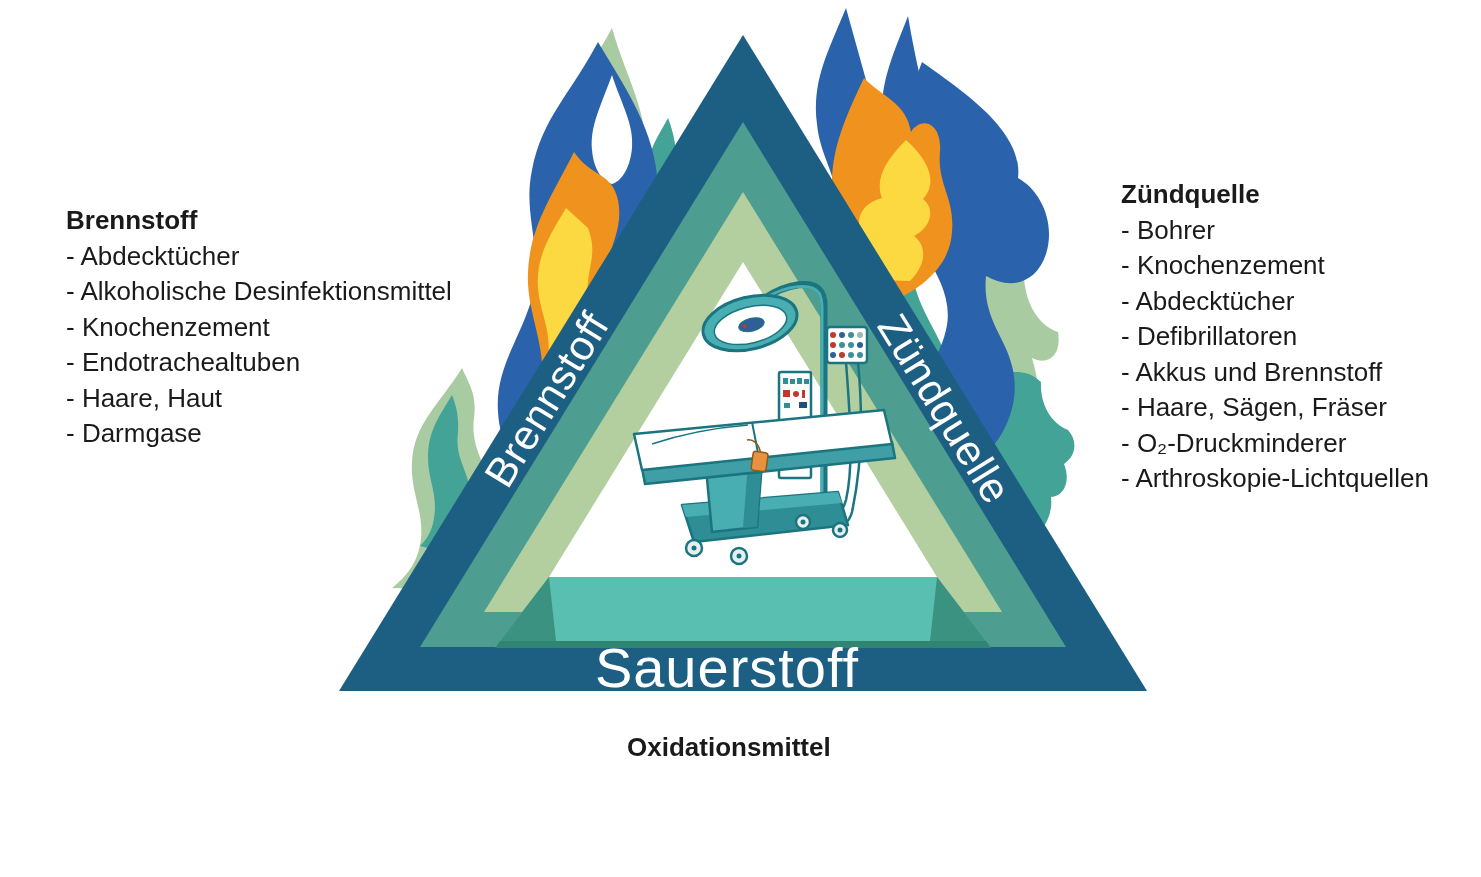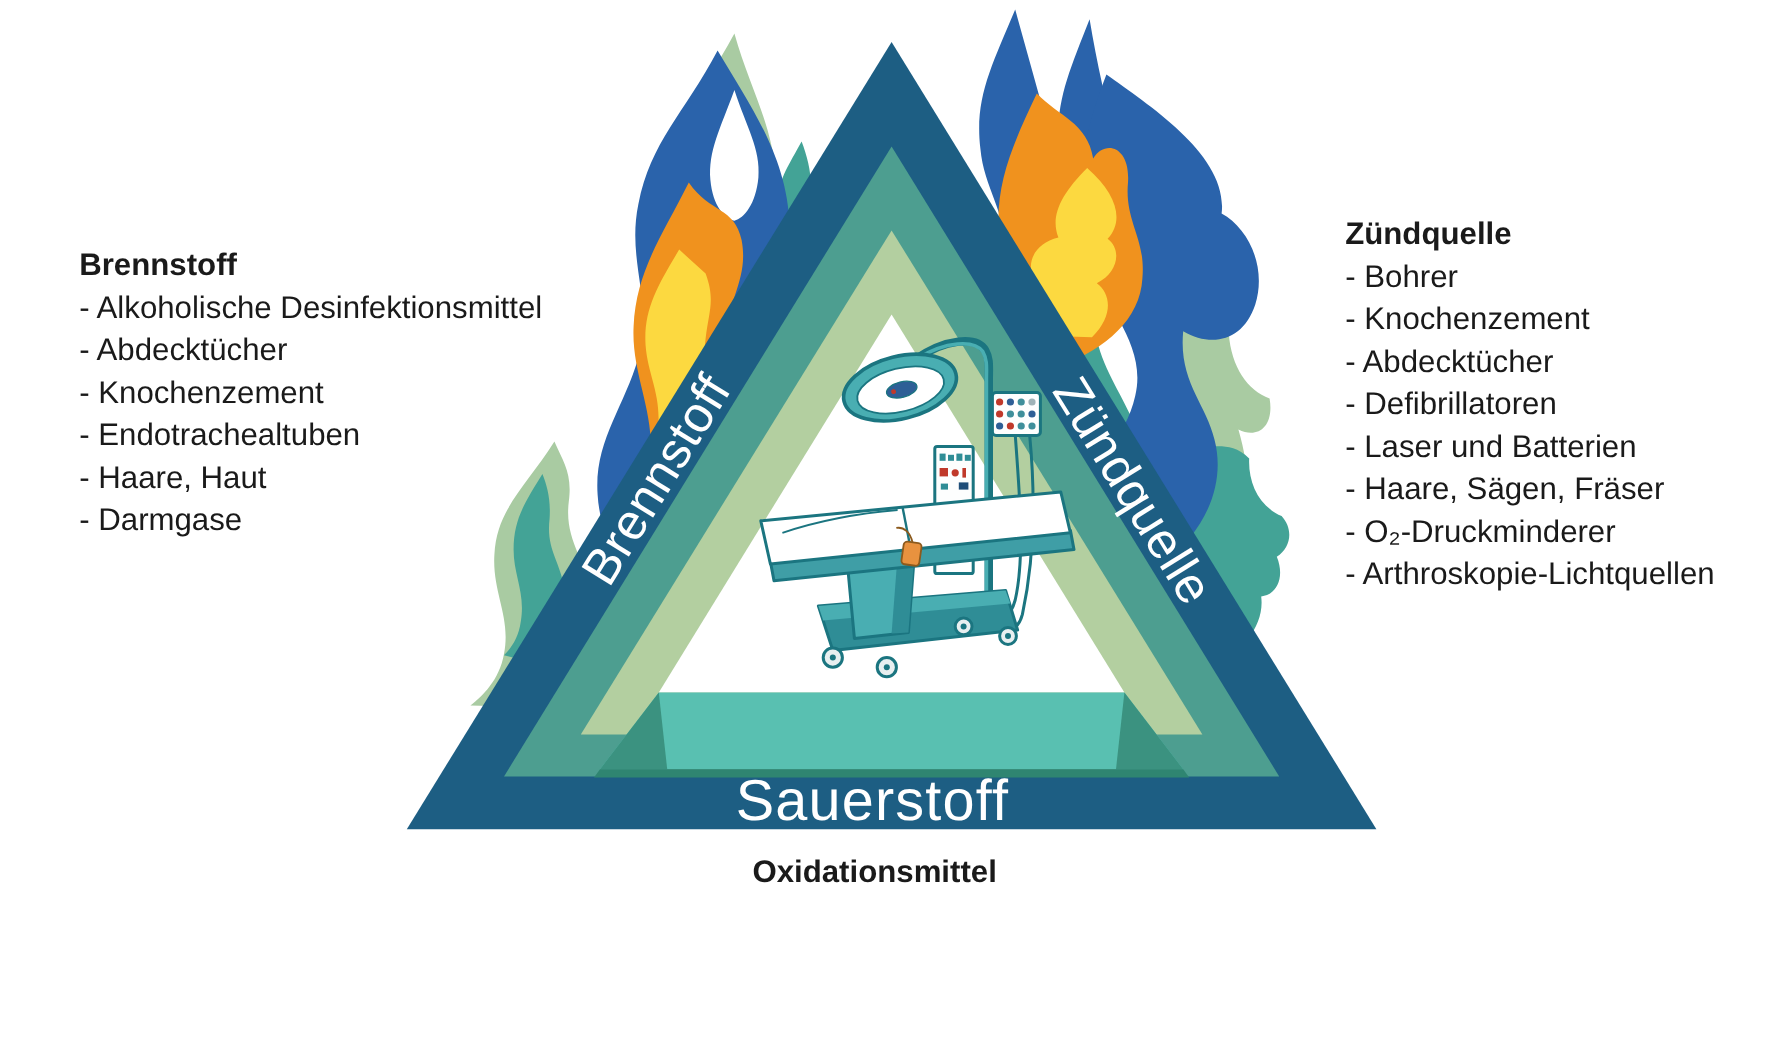--- a/index.html
+++ b/index.html
@@ -5,28 +5,28 @@
   html,body{margin:0;padding:0;background:#ffffff;}
   .canvas{
     position:relative;width:1481px;height:877px;background:#ffffff;overflow:hidden;
     font-family:"Liberation Sans","DejaVu Sans",sans-serif;color:#1a1a1a;
   }
   .canvas svg{position:absolute;left:0;top:0;}
   .info-list{position:absolute;font-size:26px;line-height:35.5px;white-space:nowrap;}
   .info-list .heading{font-weight:700;}
   .list-fuel{left:66px;top:203px;}
   .list-ignition{left:1121px;top:177px;}
-  .list-oxidizer{left:627px;top:708px;line-height:36px;}
+  .list-oxidizer{left:627px;top:729px;line-height:36px;}
   .band-label{
     position:absolute;color:#ffffff;text-align:center;white-space:nowrap;
     font-size:42px;line-height:46px;letter-spacing:0.5px;
   }
   .band-label.left{left:407px;top:377px;width:280px;transform:rotate(-58.3deg);}
   .band-label.right{left:804px;top:386px;width:280px;transform:rotate(58.3deg);}
-  .band-label.bottom{left:577px;top:645px;width:300px;font-size:48px;letter-spacing:1px;}
+  .band-label.bottom{left:577px;top:645px;width:300px;font-size:56px;letter-spacing:1px;}
 </style>
 </head>
 <body>
 
 <div class="canvas">
 
   <svg width="1481" height="877" viewBox="0 0 1481 877">
 
     <g>
       <path fill="#a9cba2" d="M612,28 C580,88 548,112 552,170 C555,215 585,245 582,300 C578,352 545,390 518,425
@@ -164,35 +164,35 @@
       </g>
     </g>
   </svg>
 
   <div class="band-label left">Brennstoff</div>
   <div class="band-label right">Zündquelle</div>
   <div class="band-label bottom">Sauerstoff</div>
 
   <div class="info-list list-fuel">
     <div class="heading">Brennstoff</div>
+    <div class="item">- Abdecktücher</div>
     <div class="item">- Alkoholische Desinfektionsmittel</div>
-    <div class="item">- Abdecktücher</div>
     <div class="item">- Knochenzement</div>
     <div class="item">- Endotrachealtuben</div>
     <div class="item">- Haare, Haut</div>
     <div class="item">- Darmgase</div>
   </div>
 
   <div class="info-list list-ignition">
     <div class="heading">Zündquelle</div>
     <div class="item">- Bohrer</div>
     <div class="item">- Knochenzement</div>
     <div class="item">- Abdecktücher</div>
     <div class="item">- Defibrillatoren</div>
-    <div class="item">- Laser und Batterien</div>
+    <div class="item">- Akkus und Brennstoff</div>
     <div class="item">- Haare, Sägen, Fräser</div>
     <div class="item">- O₂-Druckminderer</div>
     <div class="item">- Arthroskopie-Lichtquellen</div>
   </div>
 
   <div class="info-list list-oxidizer">
     <div class="heading">Oxidationsmittel</div>
   </div>
 
 </div>

